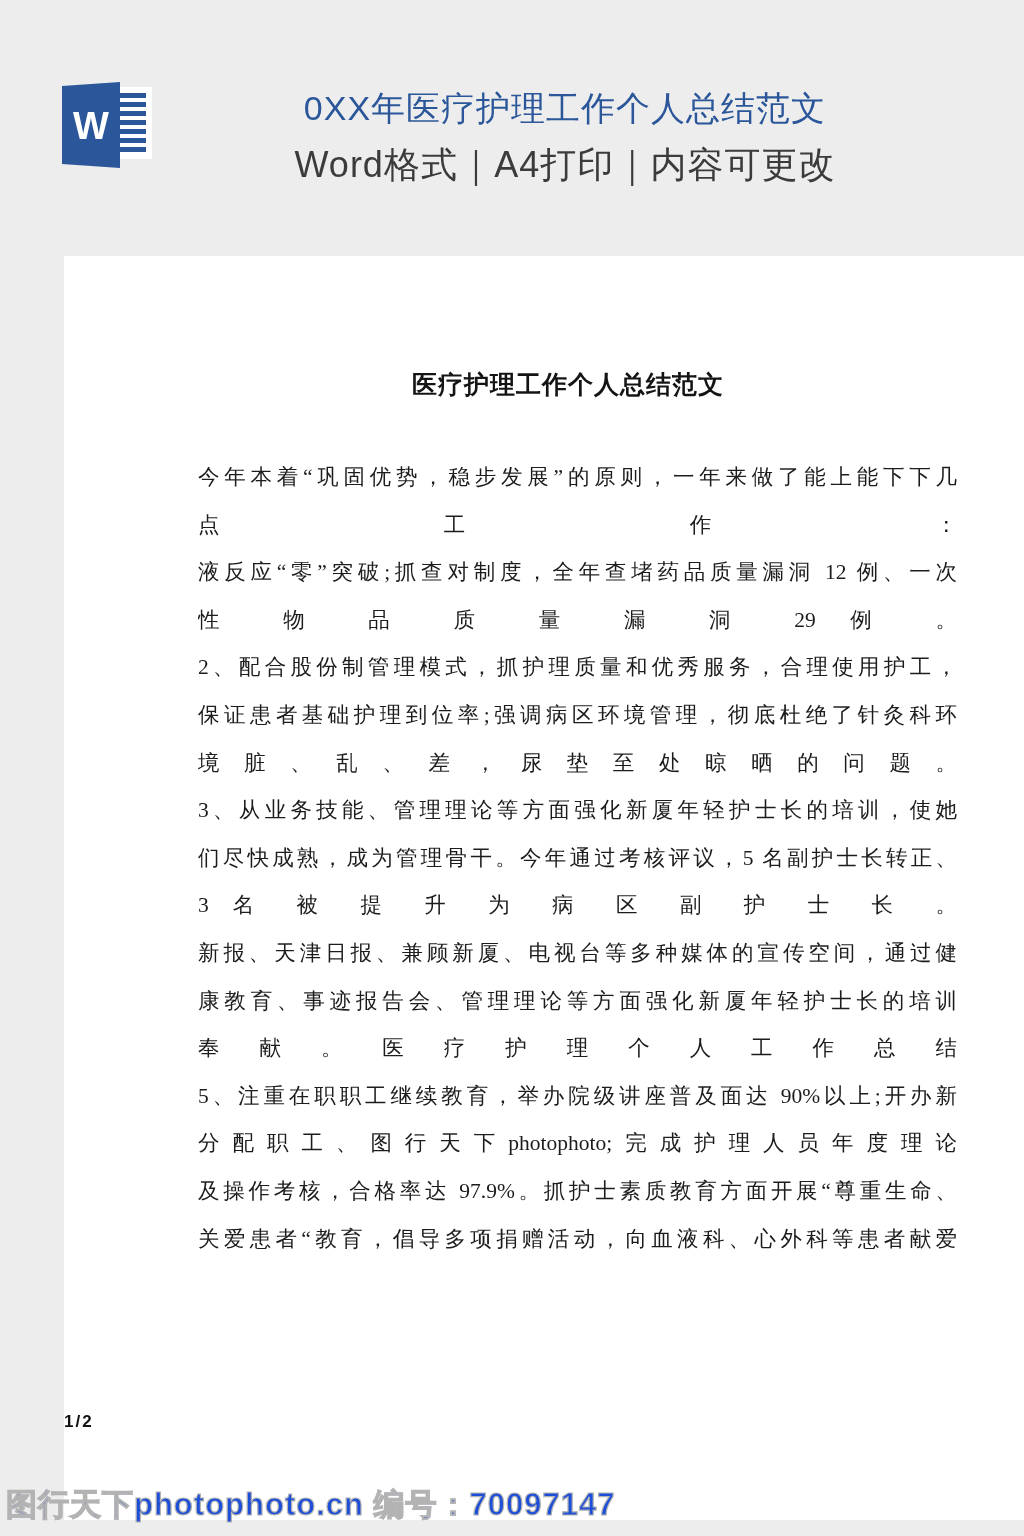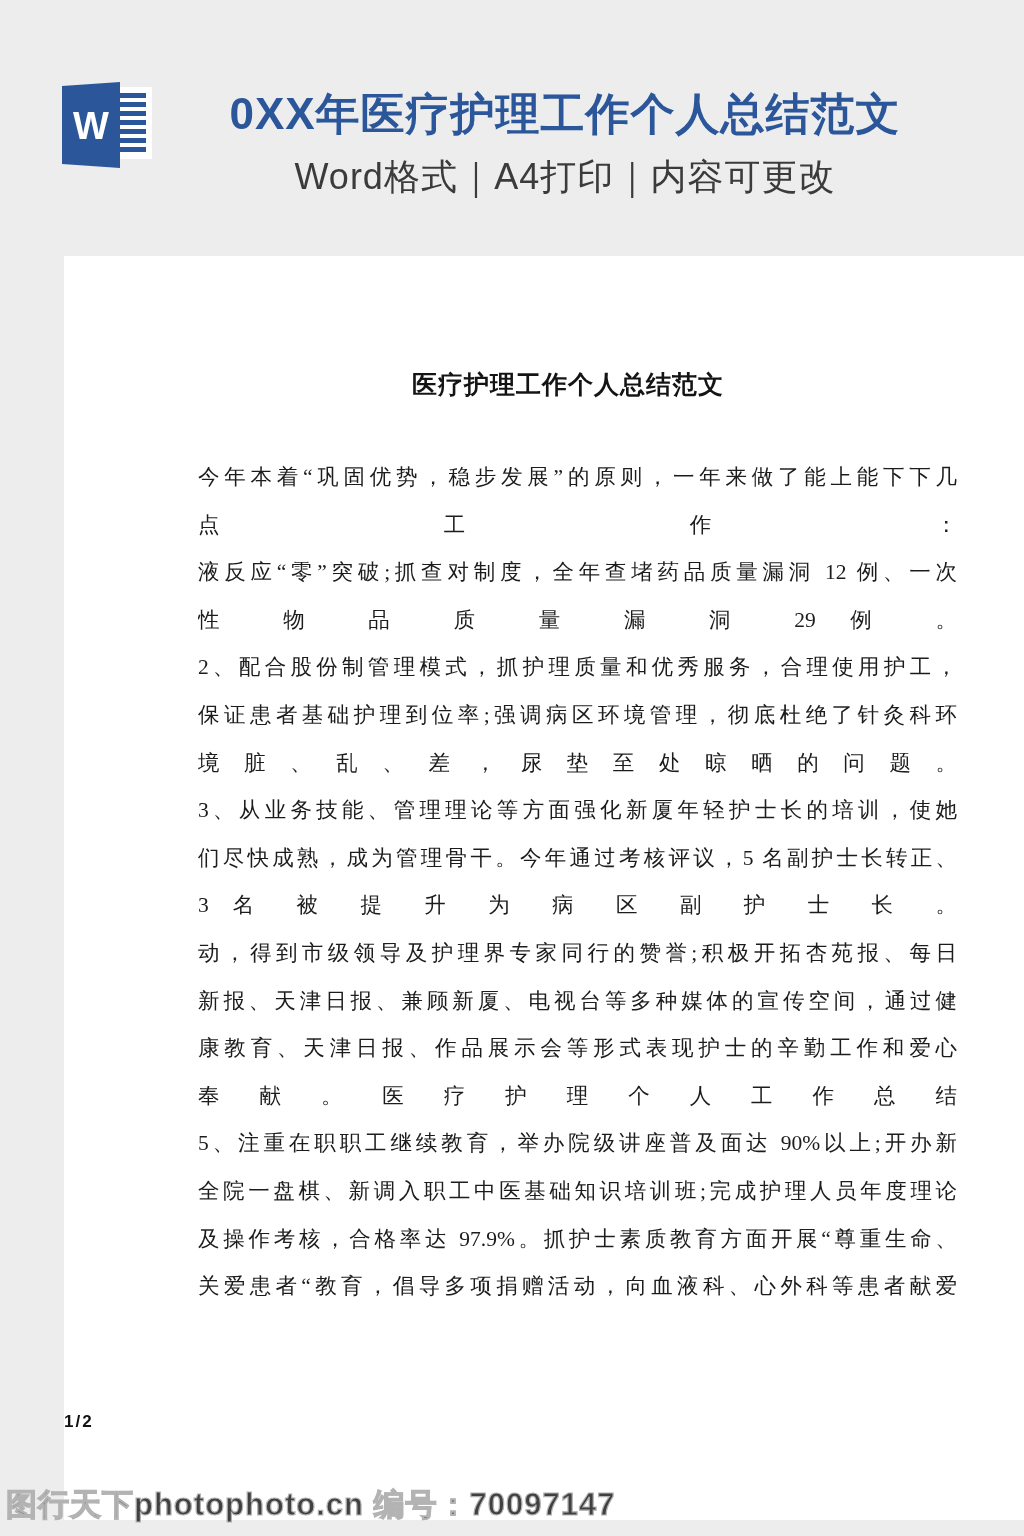--- a/index.html
+++ b/index.html
@@ -17,22 +17,22 @@
     left: 62px; top: 80px;
     width: 92px; height: 90px;
   }
   .header-text {
     position: absolute;
     left: 170px; top: 88px;
     width: 790px;
     text-align: center;
   }
   .header-title {
-    font-size: 44px;
-    font-weight: bold;
+    font-size: 34px;
+    font-weight: normal;
     color: #2b579a;
     letter-spacing: 1px;
     line-height: 1.2;
     font-family: "Liberation Sans", sans-serif;
   }
   .header-subtitle {
     margin-top: 12px;
     font-size: 36px;
     color: #3b3b3b;
     letter-spacing: 1px;
@@ -82,21 +82,21 @@
   }
 
   
   .watermark {
     position: absolute;
     left: 6px; top: 1484px;
     font-family: "Liberation Sans", sans-serif;
     font-size: 31px;
     font-weight: bold;
     letter-spacing: 1px;
-    color: #404040;
+    color: #1d4ed8;
     -webkit-text-stroke: 1.2px #b3b3b3;
   }
 </style>
 </head>
 <body>
 
 <div class="header-icon">
   <svg viewBox="0 0 92 90" width="92" height="90" xmlns="http://www.w3.org/2000/svg">
 
     <rect x="46" y="7" width="44" height="72" fill="#ffffff"></rect>
@@ -127,26 +127,25 @@
     <div class="line">今年本着“巩固优势，稳步发展”的原则，一年来做了能上能下下几</div>
     <div class="line">点 工 作 ：</div>
     <div class="line">液反应“零”突破;抓查对制度，全年查堵药品质量漏洞 12 例、一次</div>
     <div class="line">性 物 品 质 量 漏 洞 29 例 。</div>
     <div class="line">2、配合股份制管理模式，抓护理质量和优秀服务，合理使用护工，</div>
     <div class="line">保证患者基础护理到位率;强调病区环境管理，彻底杜绝了针灸科环</div>
     <div class="line">境 脏 、 乱 、 差 ， 尿 垫 至 处 晾 晒 的 问 题 。</div>
     <div class="line">3、从业务技能、管理理论等方面强化新厦年轻护士长的培训，使她</div>
     <div class="line">们尽快成熟，成为管理骨干。今年通过考核评议，5 名副护士长转正、</div>
     <div class="line">3 名 被 提 升 为 病 区 副 护 士 长 。</div>
-    <div class="line">动，得到市级领导及护理界专家同行的赞誉;积极开拓杏苑报、每日</div>
     <div class="line">新报、天津日报、兼顾新厦、电视台等多种媒体的宣传空间，通过健</div>
-    <div class="line">康教育、天津日报、作品展示会等形式表现护士的辛勤工作和爱心</div>
+    <div class="line">康教育、事迹报告会、管理理论等方面强化新厦年轻护士长的培训</div>
     <div class="line">奉 献 。 医 疗 护 理 个 人 工 作 总 结</div>
     <div class="line">5、注重在职职工继续教育，举办院级讲座普及面达 90%以上;开办新</div>
-    <div class="line">全院一盘棋、新调入职工中医基础知识培训班;完成护理人员年度理论</div>
+    <div class="line">分配职工、图行天下photophoto;完成护理人员年度理论</div>
     <div class="line">及操作考核，合格率达 97.9%。抓护士素质教育方面开展“尊重生命、</div>
     <div class="line">关爱患者“教育，倡导多项捐赠活动，向血液科、心外科等患者献爱</div>
   </div>
 
   <div class="page-number">1/2</div>
 </div>
 
 <div class="watermark">图行天下photophoto.cn 编号：70097147</div>
 
 </body></html>

